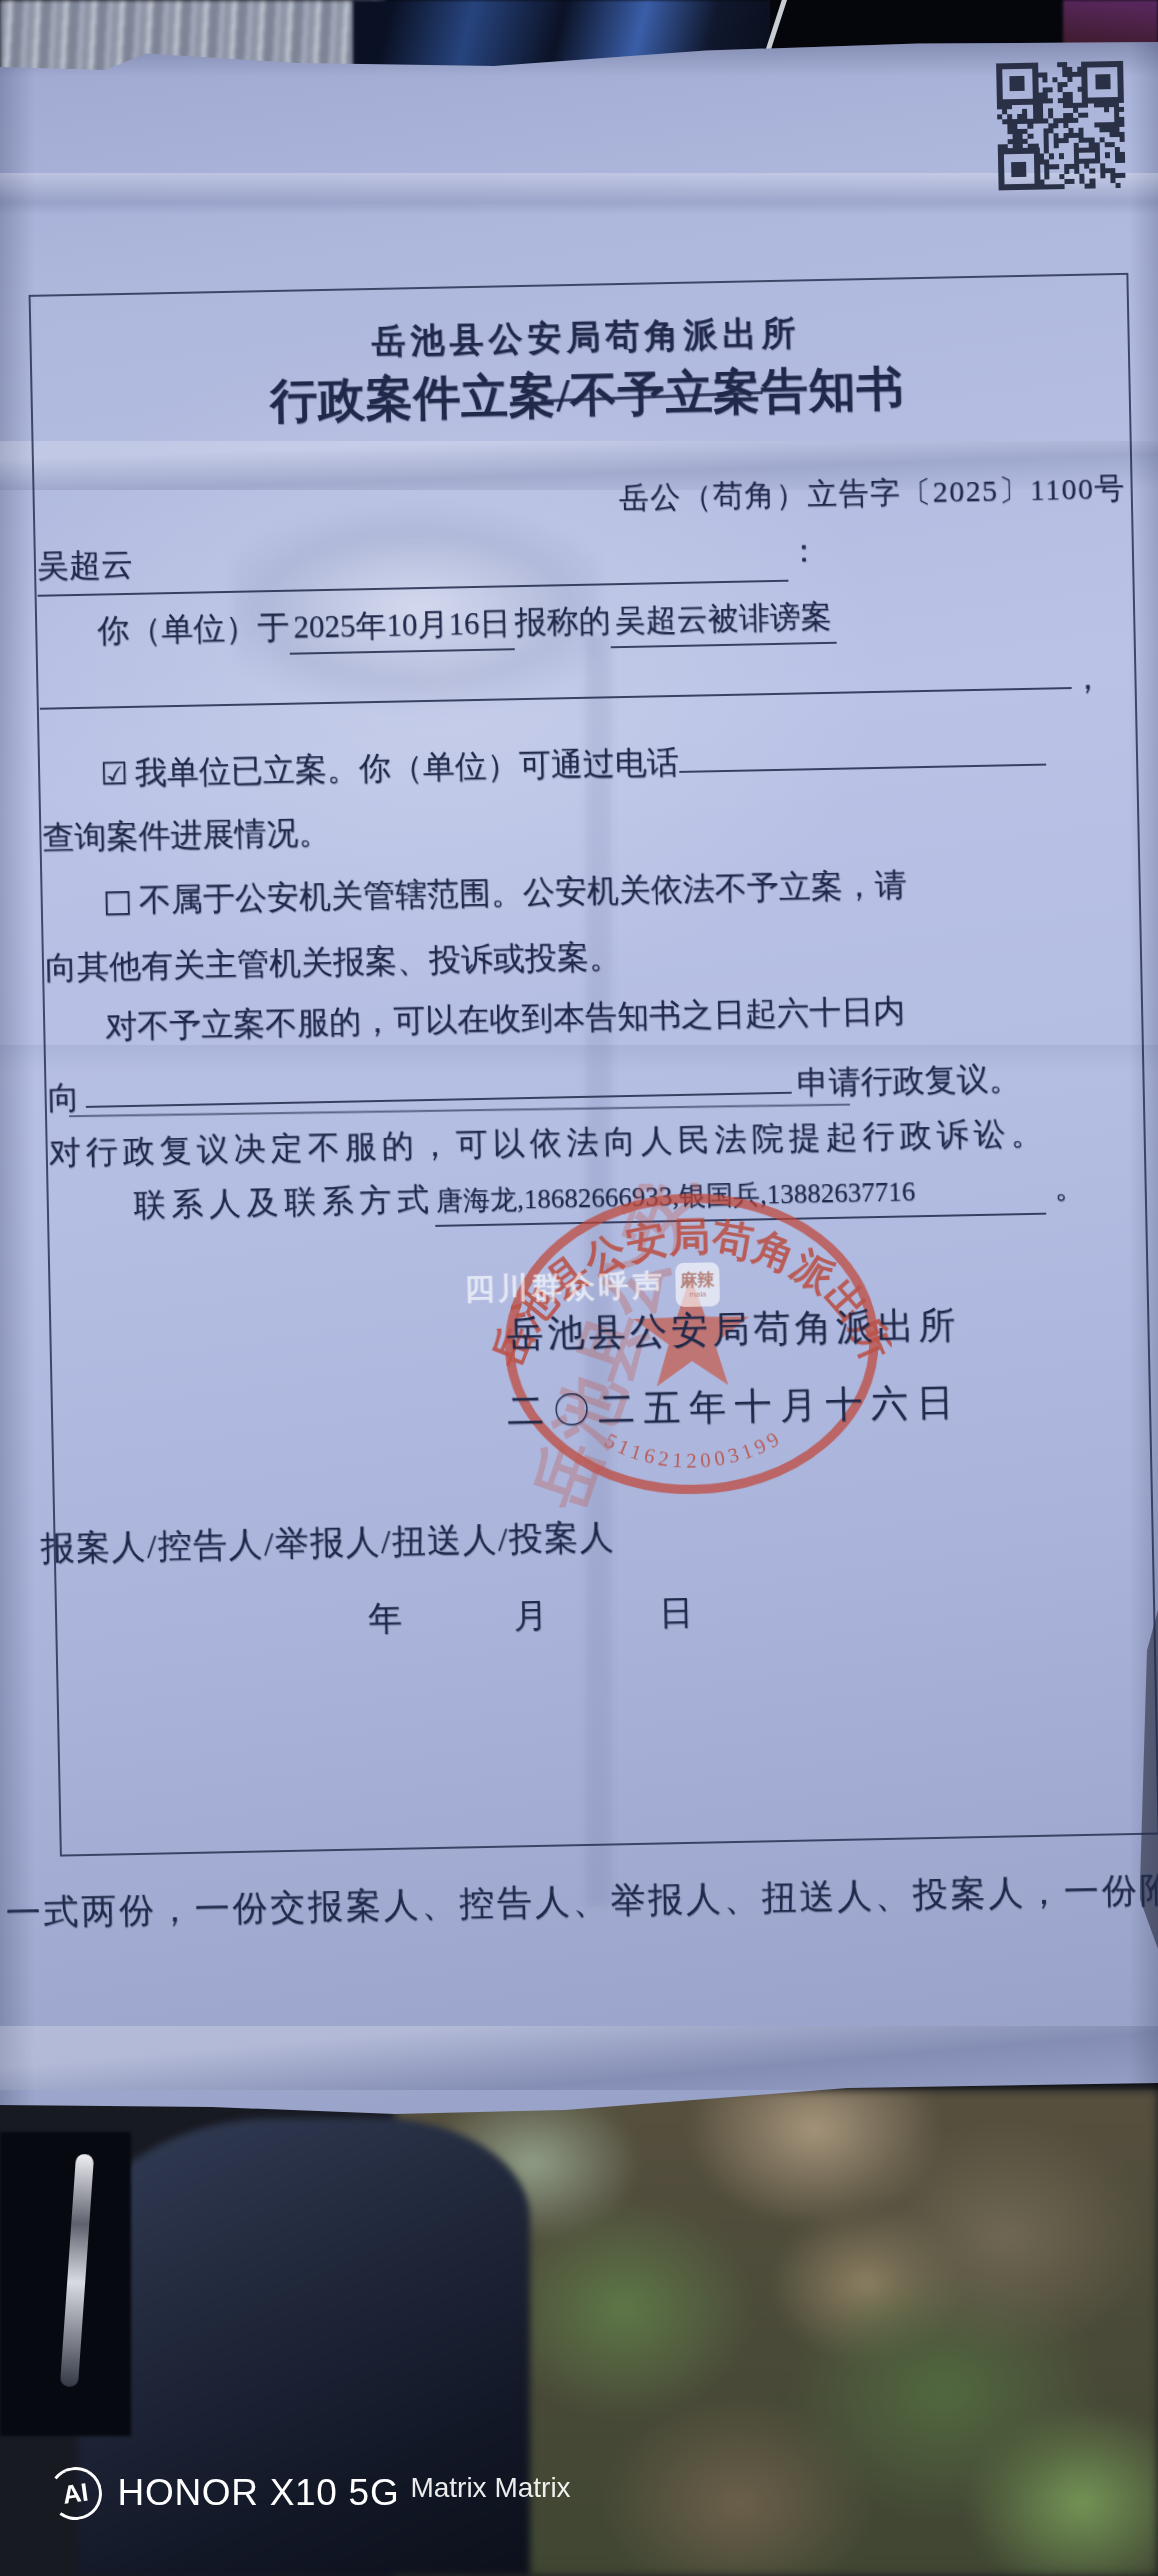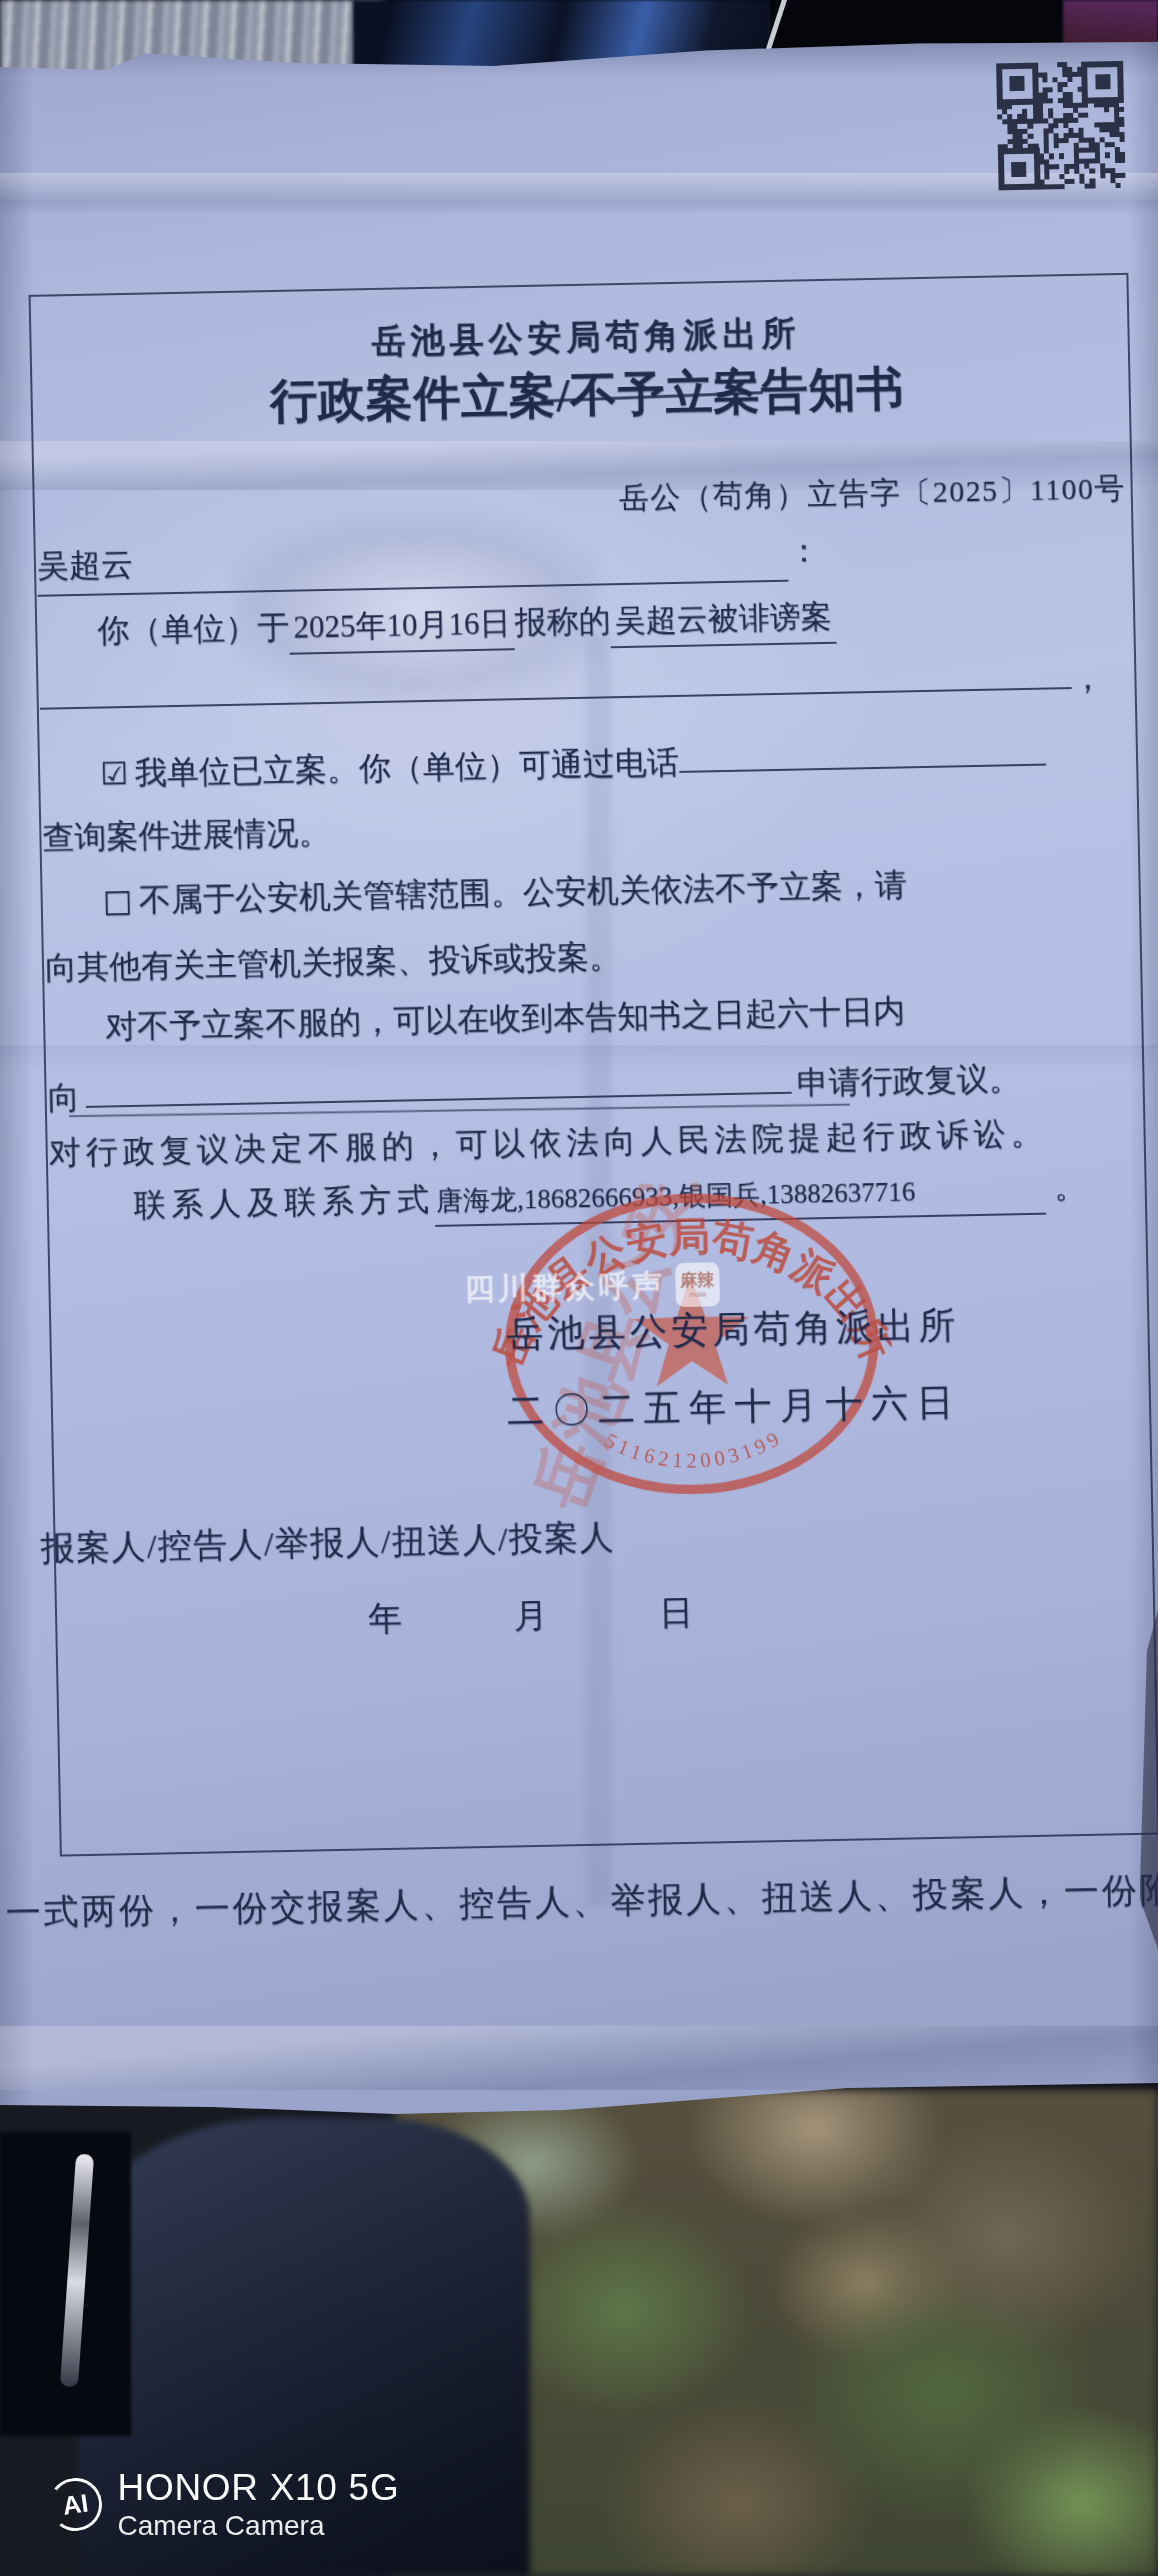--- a/index.html
+++ b/index.html
@@ -125,21 +125,21 @@
 
   .qr{position:absolute;left:1014px;top:72px;width:131px;height:127px;}
   .qr svg{width:100%;height:100%;}
 
   
   .honor{position:absolute;left:49px;top:2467px;display:flex;align-items:center;gap:15.5px;color:#fff;
       font-family:"Liberation Sans","DejaVu Sans",sans-serif;}
   .ai-badge{width:47px;height:47px;border:3.5px solid #fff;border-radius:50%;display:flex;align-items:center;
       justify-content:center;font-size:25.4px;font-weight:700;transform:rotate(-8deg);
       border-left-color:transparent;}
-  .honor-lines{display:flex;flex-direction:column;line-height:1.15;}
+  .honor-lines{display:flex;flex-direction:row;line-height:1.15;gap:11px;}
   .honor-model{font-size:37px;font-weight:400;letter-spacing:0.7px;}
   .honor-feature{font-size:28px;color:rgba(255,255,255,.92);}
 </style>
 </head>
 <body>
 
 <div class="scene">
 
   <div class="bg-top">
     <div class="bgt-plastic"></div>
@@ -468,18 +468,18 @@
       <span>日</span>
     </div>
 
     <div class="t footer">一式两份，一份交报案人、控告人、举报人、扭送人、投案人，一份附</div>
   </div>
 
   <div class="honor">
     <span class="ai-badge">AI</span>
     <span class="honor-lines">
       <span class="honor-model">HONOR X10 5G</span>
-      <span class="honor-feature">Camera Camera</span>
+      <span class="honor-feature">Matrix Matrix</span>
     </span>
   </div>
 
 </div>
 
 
 </body></html>

